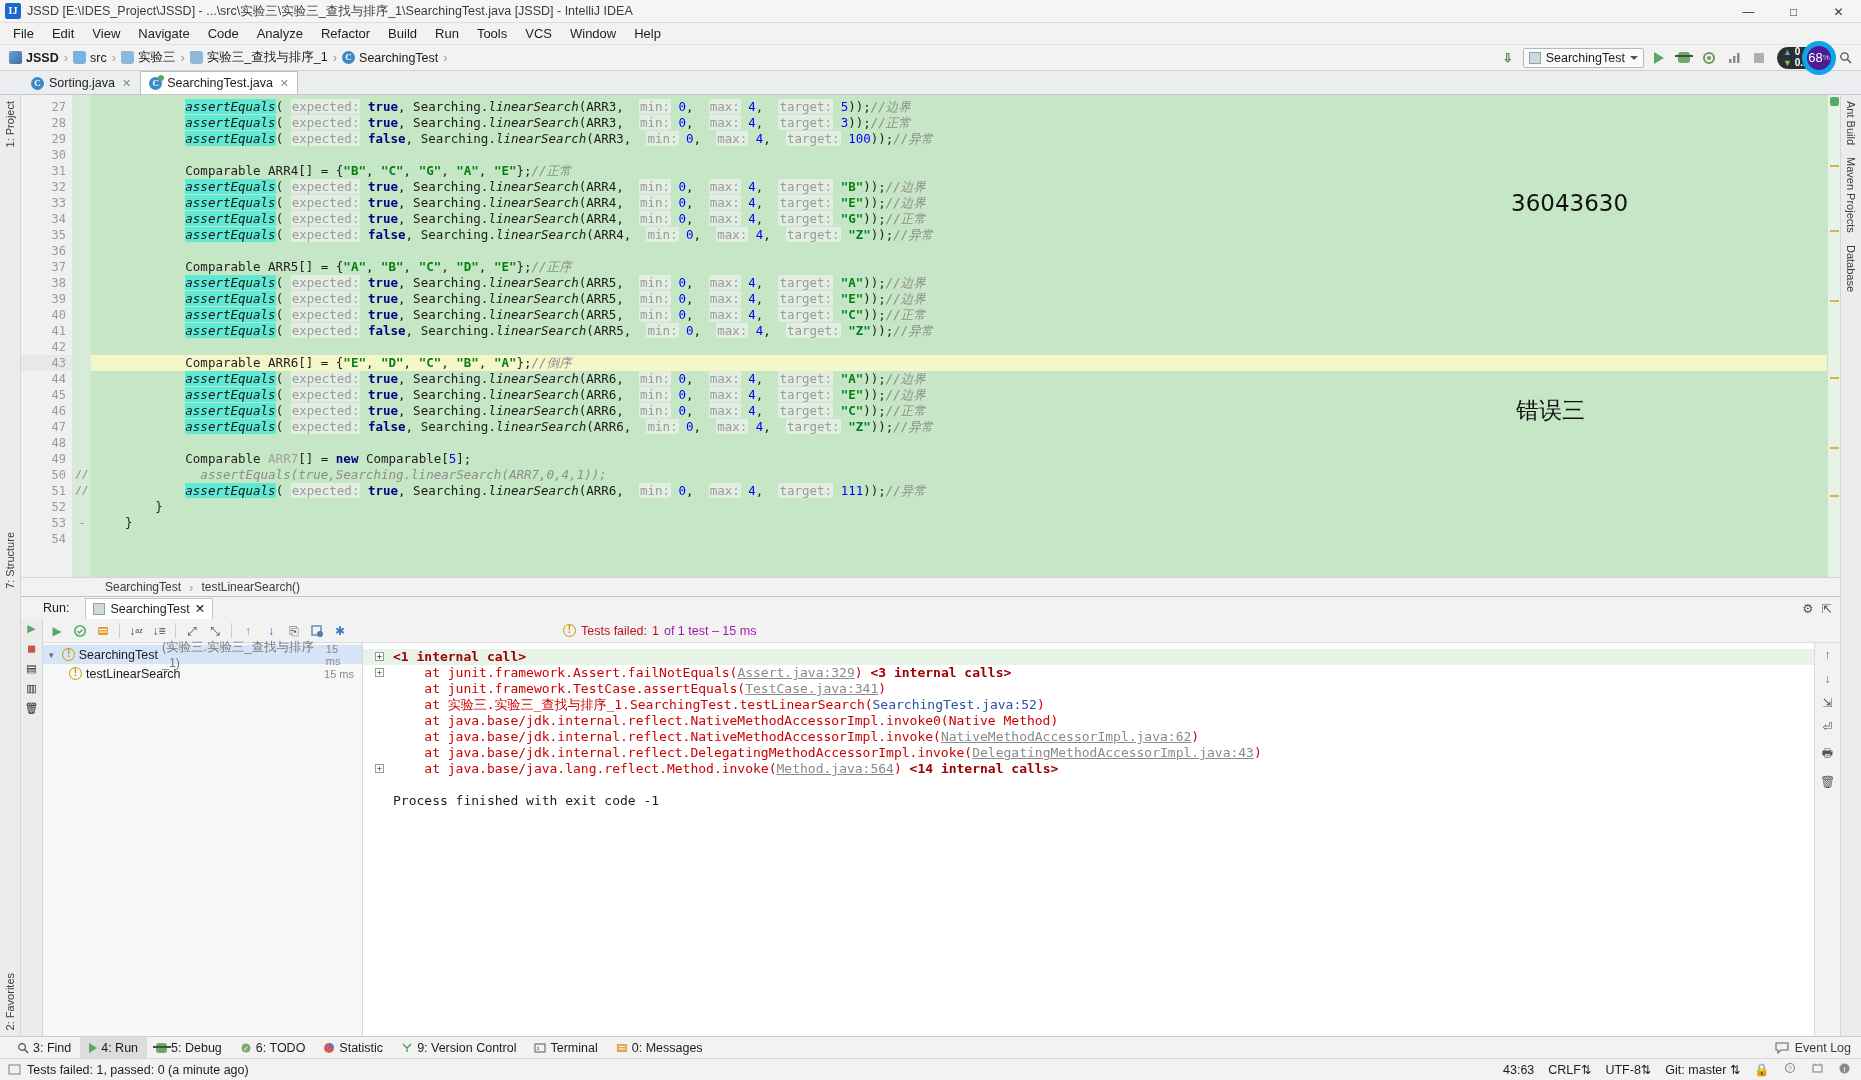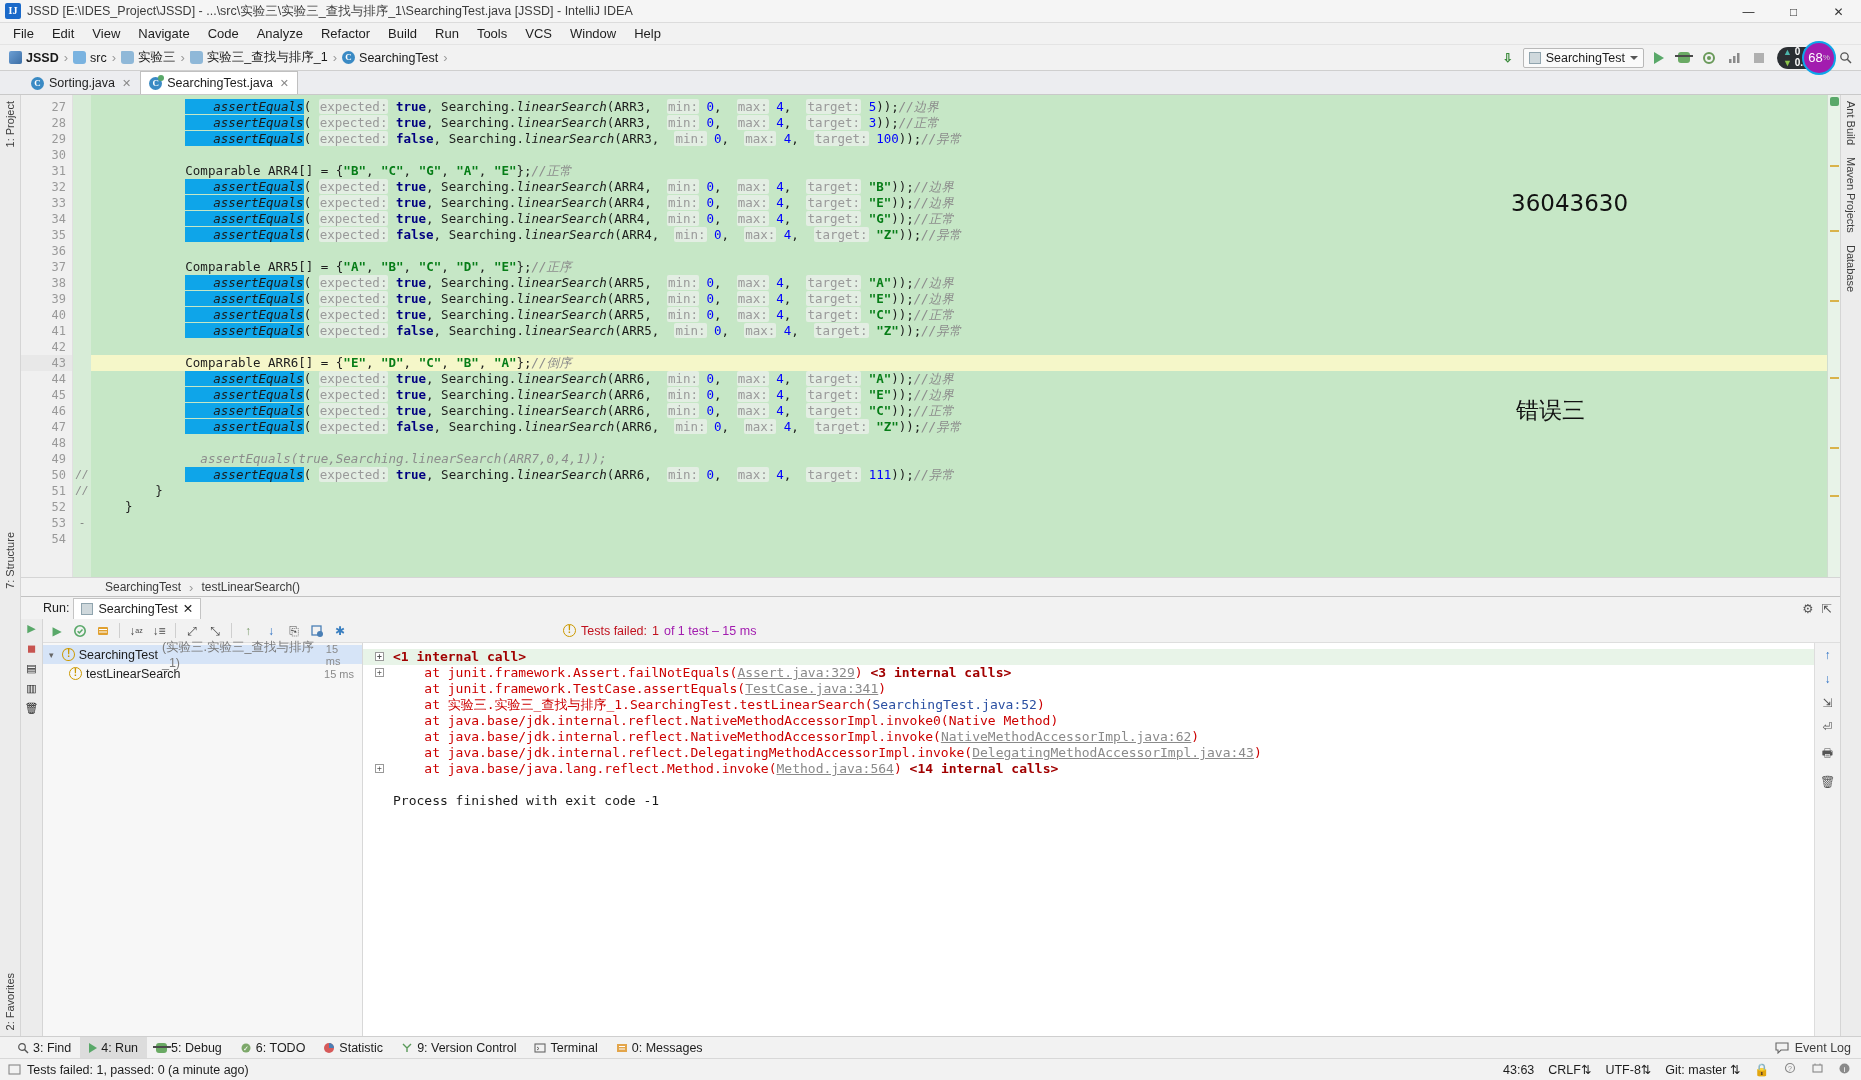--- a/index.html
+++ b/index.html
@@ -68,22 +68,22 @@
   .perf {
     display: flex; align-items: center; background: #2b2f33; border-radius: 11px; height: 22px;
     padding: 0 2px 0 6px; color: #e7e7e7; font-size: 10px; position: relative; margin-left: 3px;
   }
   .perf-rows { display: flex; flex-direction: column; line-height: 10px; gap: 1px; padding-right:4px;}
   .perf-row { display: flex; align-items: center; gap: 3px; white-space: nowrap; }
   .arrow-up { color: #4db6ac; font-size: 9px;}
   .arrow-dn { color: #8bc34a; font-size: 9px;}
   .perf-val { font-weight: bold; color: #fff; font-size: 10px;}
   .perf-unit { color: #9e9e9e; font-size: 8.5px;}
-  .gauge { width: 34px; height: 34px; border-radius: 50%; background: #a21caf;
-    border: 2px solid #0ea5e9; display:flex;align-items:center;justify-content:center;
+  .gauge { width: 34px; height: 34px; border-radius: 50%; background: #4c1d95;
+    border: 5px solid #0ea5e9; display:flex;align-items:center;justify-content:center;
     position: absolute; right: -6px; top: -6px; }
   .gauge span { font-size: 13px; color: #fff; }
   .gauge small { font-size: 8px; color: #cfcfcf; }
 
   
   .tabsbar { height: 24px; background: #ecedf0; display: flex; align-items: flex-end;
     flex: 0 0 24px; border-bottom: 1px solid #c9c9c9; padding-left: 22px; }
   .etab { height: 23px; display: flex; align-items: center; gap: 5px; padding: 0 8px;
     font-size: 12.5px; border: 1px solid transparent; border-bottom: none; }
   .etab.active { background: #ffffff; border-color: #c0c0c0; }
@@ -122,39 +122,39 @@
   .fline { height: 16px; line-height: 16px; text-align:center;}
   .code { flex: 1 1 auto; background: #c6e7c6; padding-top: 4px; position: relative;
     font-family: "DejaVu Sans Mono", monospace; font-size: 12.5px; overflow: hidden; }
   .cline { height: 16px; line-height: 16px; white-space: pre; padding-left: 4px; }
   .cline.hl { background: #f5f7c9; }
   .kw { color: #000080; font-weight: bold; }
   .num { color: #0000ff; }
   .str { color: #067d17; font-weight: bold; }
   .cmt { color: #8c8c8c; font-style: italic; }
   .mth { color: #1a1a1a; font-style: italic; }
-  .mthhl { background: #0ea5e9; color: #1a1a1a; font-style: italic; padding-left: 28px; }
+  .mthhl { background: #5eead4; color: #1a1a1a; font-style: italic; }
   .hint { color: #9a9a9a; background: #e3eee3; border-radius: 2px; padding: 0 1px; }
   .gray { color: #a0a0a0; }
   .annot-big { position: absolute; font-family: "DejaVu Sans", sans-serif; color: #111; }
 
   
   .analysis { width: 13px; background: #e8f3e8; flex: 0 0 13px; position: relative; border-left:1px solid #d0ddd0;}
   .an-mark { position: absolute; left: 2px; width: 9px; height: 2px; background: #d9b34a; }
   .an-top { position:absolute; top:2px; left:2px; width:9px;height:9px; background:#59a869; border-radius:2px;}
 
   
   .editor-crumb { height: 19px; background: #f2f2f2; border-top: 1px solid #d5d5d5;
     display: flex; align-items: center; padding-left: 84px; font-size: 12px; color: #3c3c3c; gap: 6px;
     flex: 0 0 19px;}
 
   
   .run-window { height: 440px; flex: 0 0 440px; display: flex; flex-direction: column;
     background: #f2f2f2; border-top: 1px solid #c2c2c2; }
-  .run-header { height: 22px; display: flex; align-items: center; gap: 4px; padding-left: 22px;
+  .run-header { height: 22px; display: flex; align-items: center; gap: 16px; padding-left: 22px;
     font-size: 12.5px; flex: 0 0 22px; position: relative; }
   .run-tab { display: flex; align-items: center; gap: 5px; padding: 1px 7px; background: #ffffff;
     border: 1px solid #c4c4c4; border-bottom: none; height: 21px;}
   .run-tab .mini { width: 12px; height: 12px; background: #cfd8dc; border: 1px solid #90a4ae;}
   .run-hdr-right { margin-left: auto; display: flex; gap: 8px; padding-right: 8px; color:#555;}
 
   .run-body { flex: 1 1 auto; display: flex; min-height: 0; }
   .run-lefttool { width: 22px; flex: 0 0 22px; background: #ececec; display: flex;
     flex-direction: column; align-items: center; padding-top: 3px; gap: 7px;
     border-right: 1px solid #d5d5d5; font-size: 11px;}
@@ -422,20 +422,21 @@
             <div class="cline">            <span class="mthhl">assertEquals</span>( <span class="hint">expected:</span> <span class="kw">true</span>, Searching.<span class="mth">linearSearch</span>(ARR5,  <span class="hint">min:</span> <span class="num">0</span>,  <span class="hint">max:</span> <span class="num">4</span>,  <span class="hint">target:</span> <span class="str">"E"</span>));<span class="cmt">//边界</span></div>
             <div class="cline">            <span class="mthhl">assertEquals</span>( <span class="hint">expected:</span> <span class="kw">true</span>, Searching.<span class="mth">linearSearch</span>(ARR5,  <span class="hint">min:</span> <span class="num">0</span>,  <span class="hint">max:</span> <span class="num">4</span>,  <span class="hint">target:</span> <span class="str">"C"</span>));<span class="cmt">//正常</span></div>
             <div class="cline">            <span class="mthhl">assertEquals</span>( <span class="hint">expected:</span> <span class="kw">false</span>, Searching.<span class="mth">linearSearch</span>(ARR5,  <span class="hint">min:</span> <span class="num">0</span>,  <span class="hint">max:</span> <span class="num">4</span>,  <span class="hint">target:</span> <span class="str">"Z"</span>));<span class="cmt">//异常</span></div>
             <div class="cline">&nbsp;</div>
             <div class="cline hl">            Comparable ARR6[] = {<span class="str">"E"</span>, <span class="str">"D"</span>, <span class="str">"C"</span>, <span class="str">"B"</span>, <span class="str">"A"</span>};<span class="cmt">//倒序</span></div>
             <div class="cline">            <span class="mthhl">assertEquals</span>( <span class="hint">expected:</span> <span class="kw">true</span>, Searching.<span class="mth">linearSearch</span>(ARR6,  <span class="hint">min:</span> <span class="num">0</span>,  <span class="hint">max:</span> <span class="num">4</span>,  <span class="hint">target:</span> <span class="str">"A"</span>));<span class="cmt">//边界</span></div>
             <div class="cline">            <span class="mthhl">assertEquals</span>( <span class="hint">expected:</span> <span class="kw">true</span>, Searching.<span class="mth">linearSearch</span>(ARR6,  <span class="hint">min:</span> <span class="num">0</span>,  <span class="hint">max:</span> <span class="num">4</span>,  <span class="hint">target:</span> <span class="str">"E"</span>));<span class="cmt">//边界</span></div>
             <div class="cline">            <span class="mthhl">assertEquals</span>( <span class="hint">expected:</span> <span class="kw">true</span>, Searching.<span class="mth">linearSearch</span>(ARR6,  <span class="hint">min:</span> <span class="num">0</span>,  <span class="hint">max:</span> <span class="num">4</span>,  <span class="hint">target:</span> <span class="str">"C"</span>));<span class="cmt">//正常</span></div>
             <div class="cline">            <span class="mthhl">assertEquals</span>( <span class="hint">expected:</span> <span class="kw">false</span>, Searching.<span class="mth">linearSearch</span>(ARR6,  <span class="hint">min:</span> <span class="num">0</span>,  <span class="hint">max:</span> <span class="num">4</span>,  <span class="hint">target:</span> <span class="str">"Z"</span>));<span class="cmt">//异常</span></div>
             <div class="cline">&nbsp;</div>
+            <div class="cline">            Comparable <span class="gray">ARR7</span>[] = <span class="kw">new</span> Comparable[<span class="num">5</span>];</div>
             <div class="cline">              <span class="cmt">assertEquals(true,Searching.linearSearch(ARR7,0,4,1));</span></div>
             <div class="cline">            <span class="mthhl">assertEquals</span>( <span class="hint">expected:</span> <span class="kw">true</span>, Searching.<span class="mth">linearSearch</span>(ARR6,  <span class="hint">min:</span> <span class="num">0</span>,  <span class="hint">max:</span> <span class="num">4</span>,  <span class="hint">target:</span> <span class="num">111</span>));<span class="cmt">//异常</span></div>
             <div class="cline">        }</div>
             <div class="cline">    }</div>
           </div>
         <div class="analysis">
           <div class="an-top"></div>
           <div class="an-mark" style="top:70px"></div>
           <div class="an-mark" style="top:135px"></div>
           <div class="an-mark" style="top:205px"></div>

